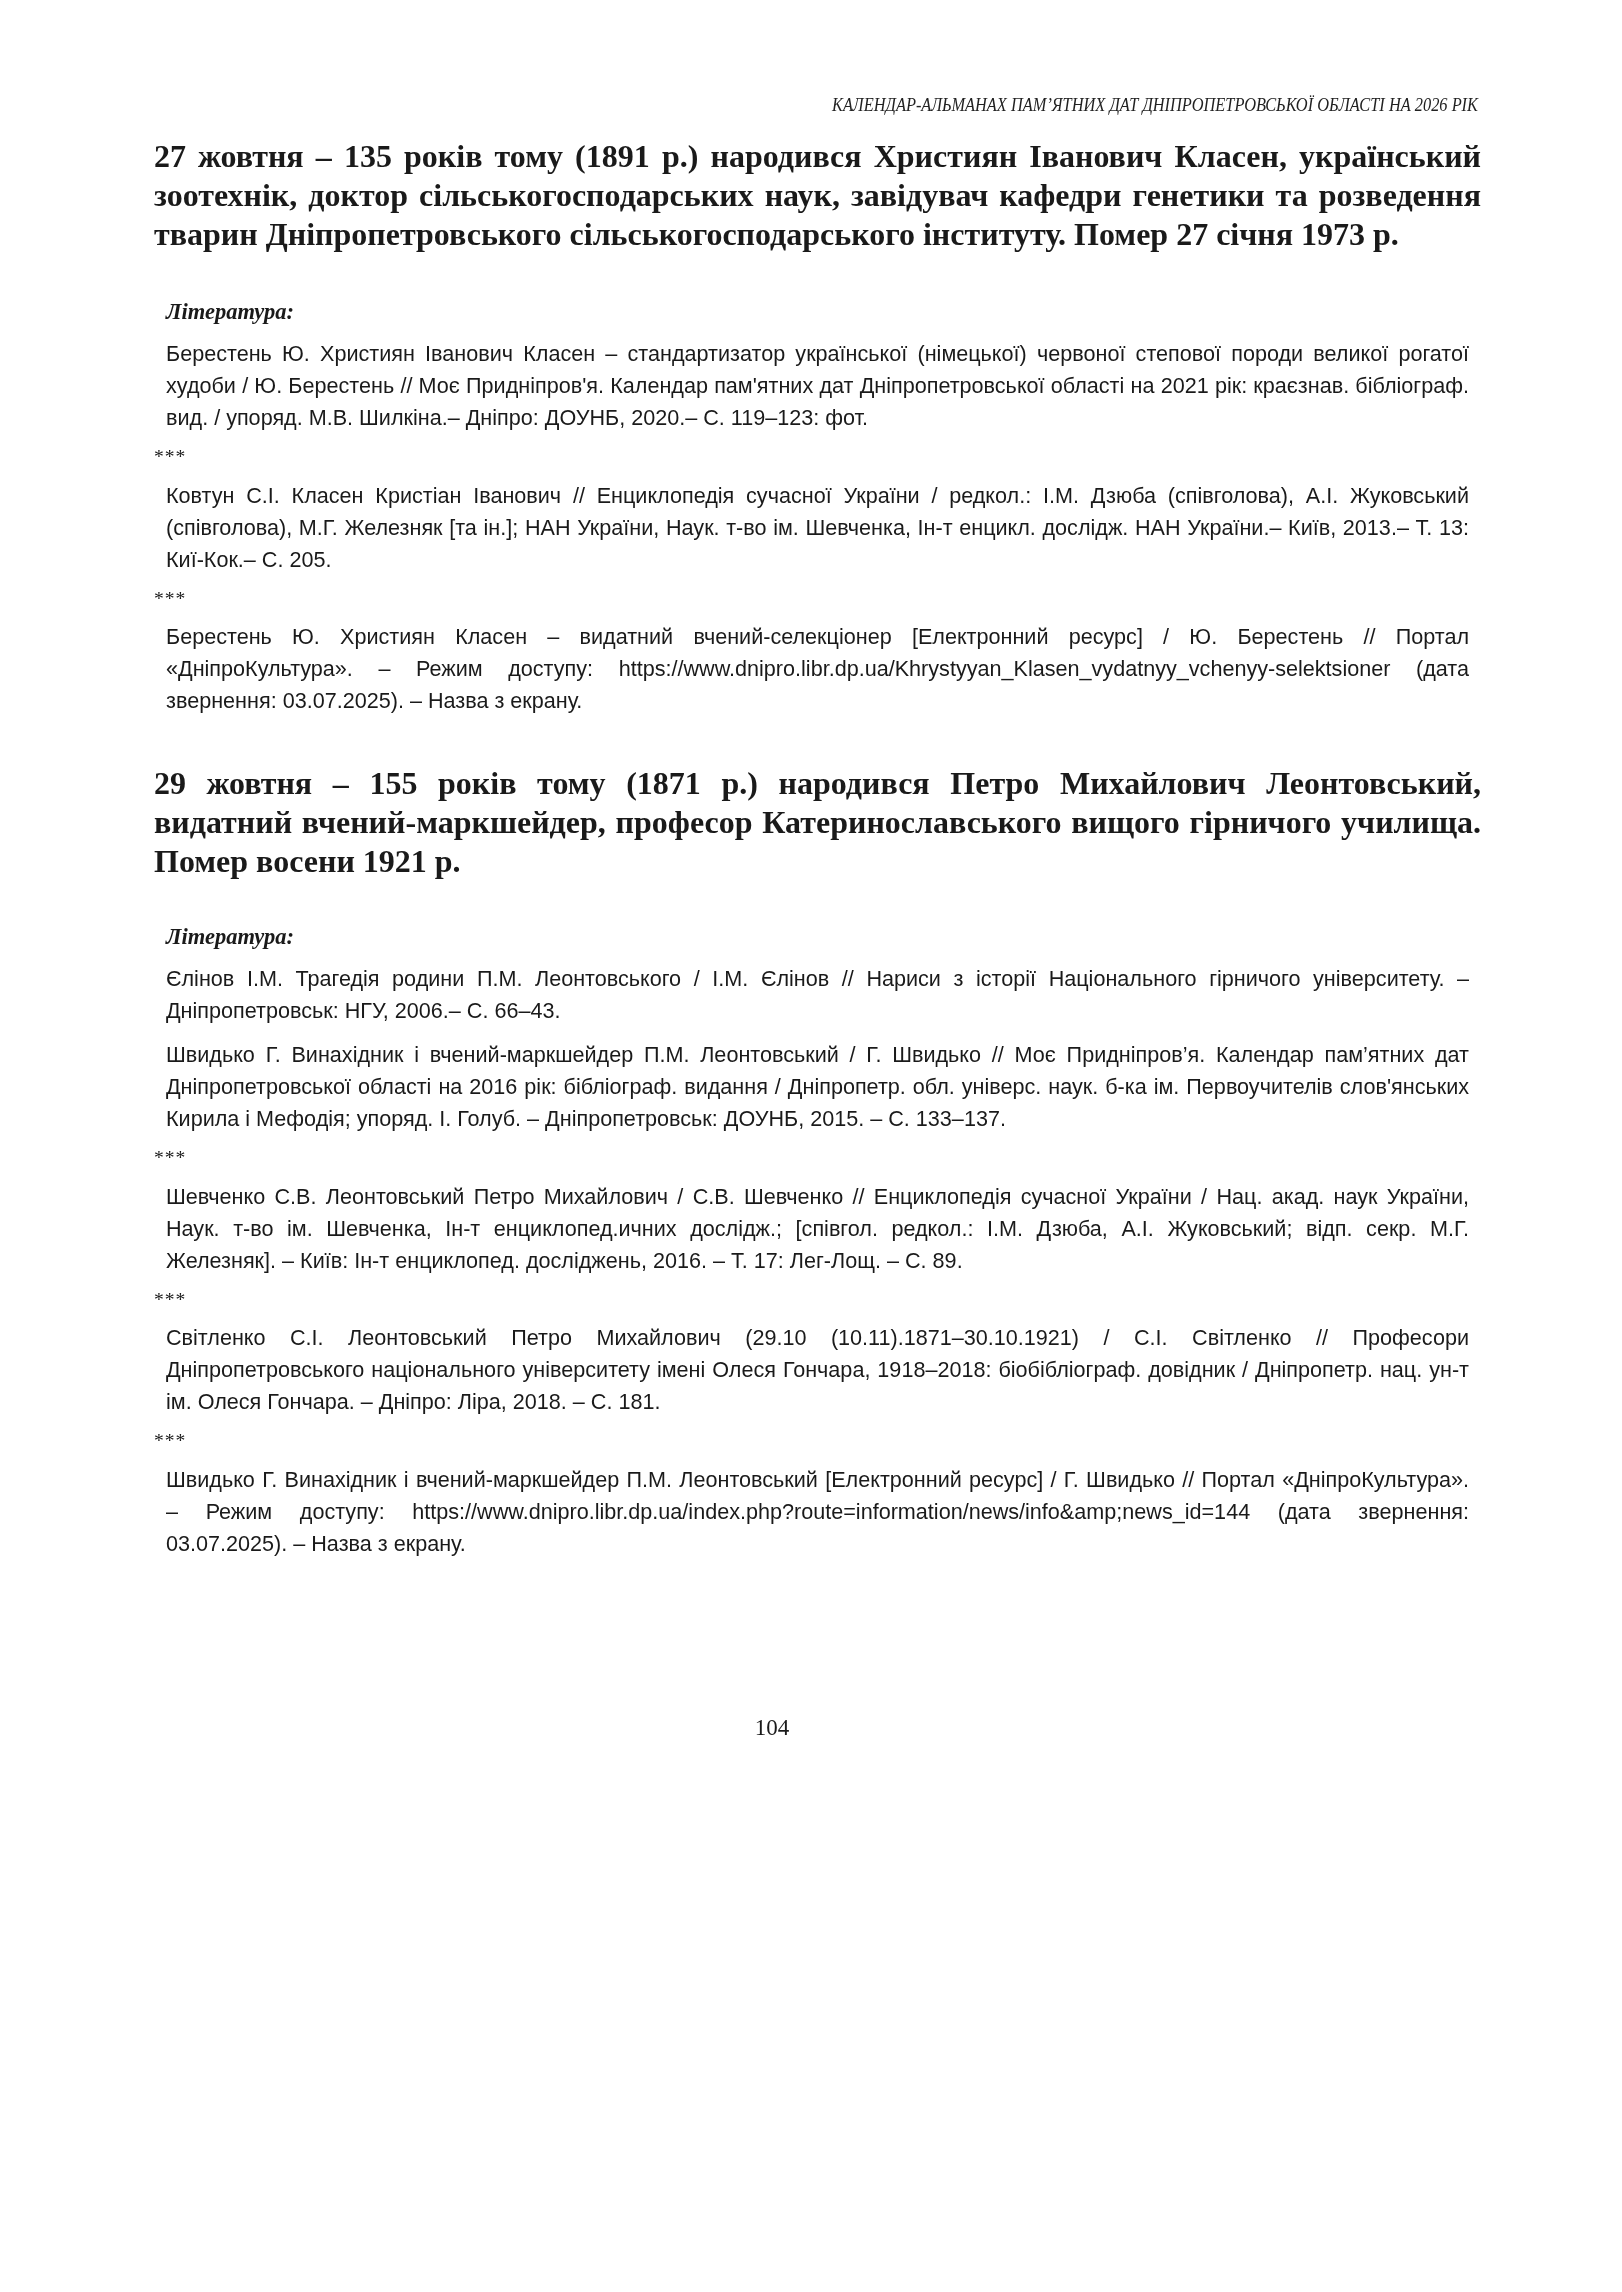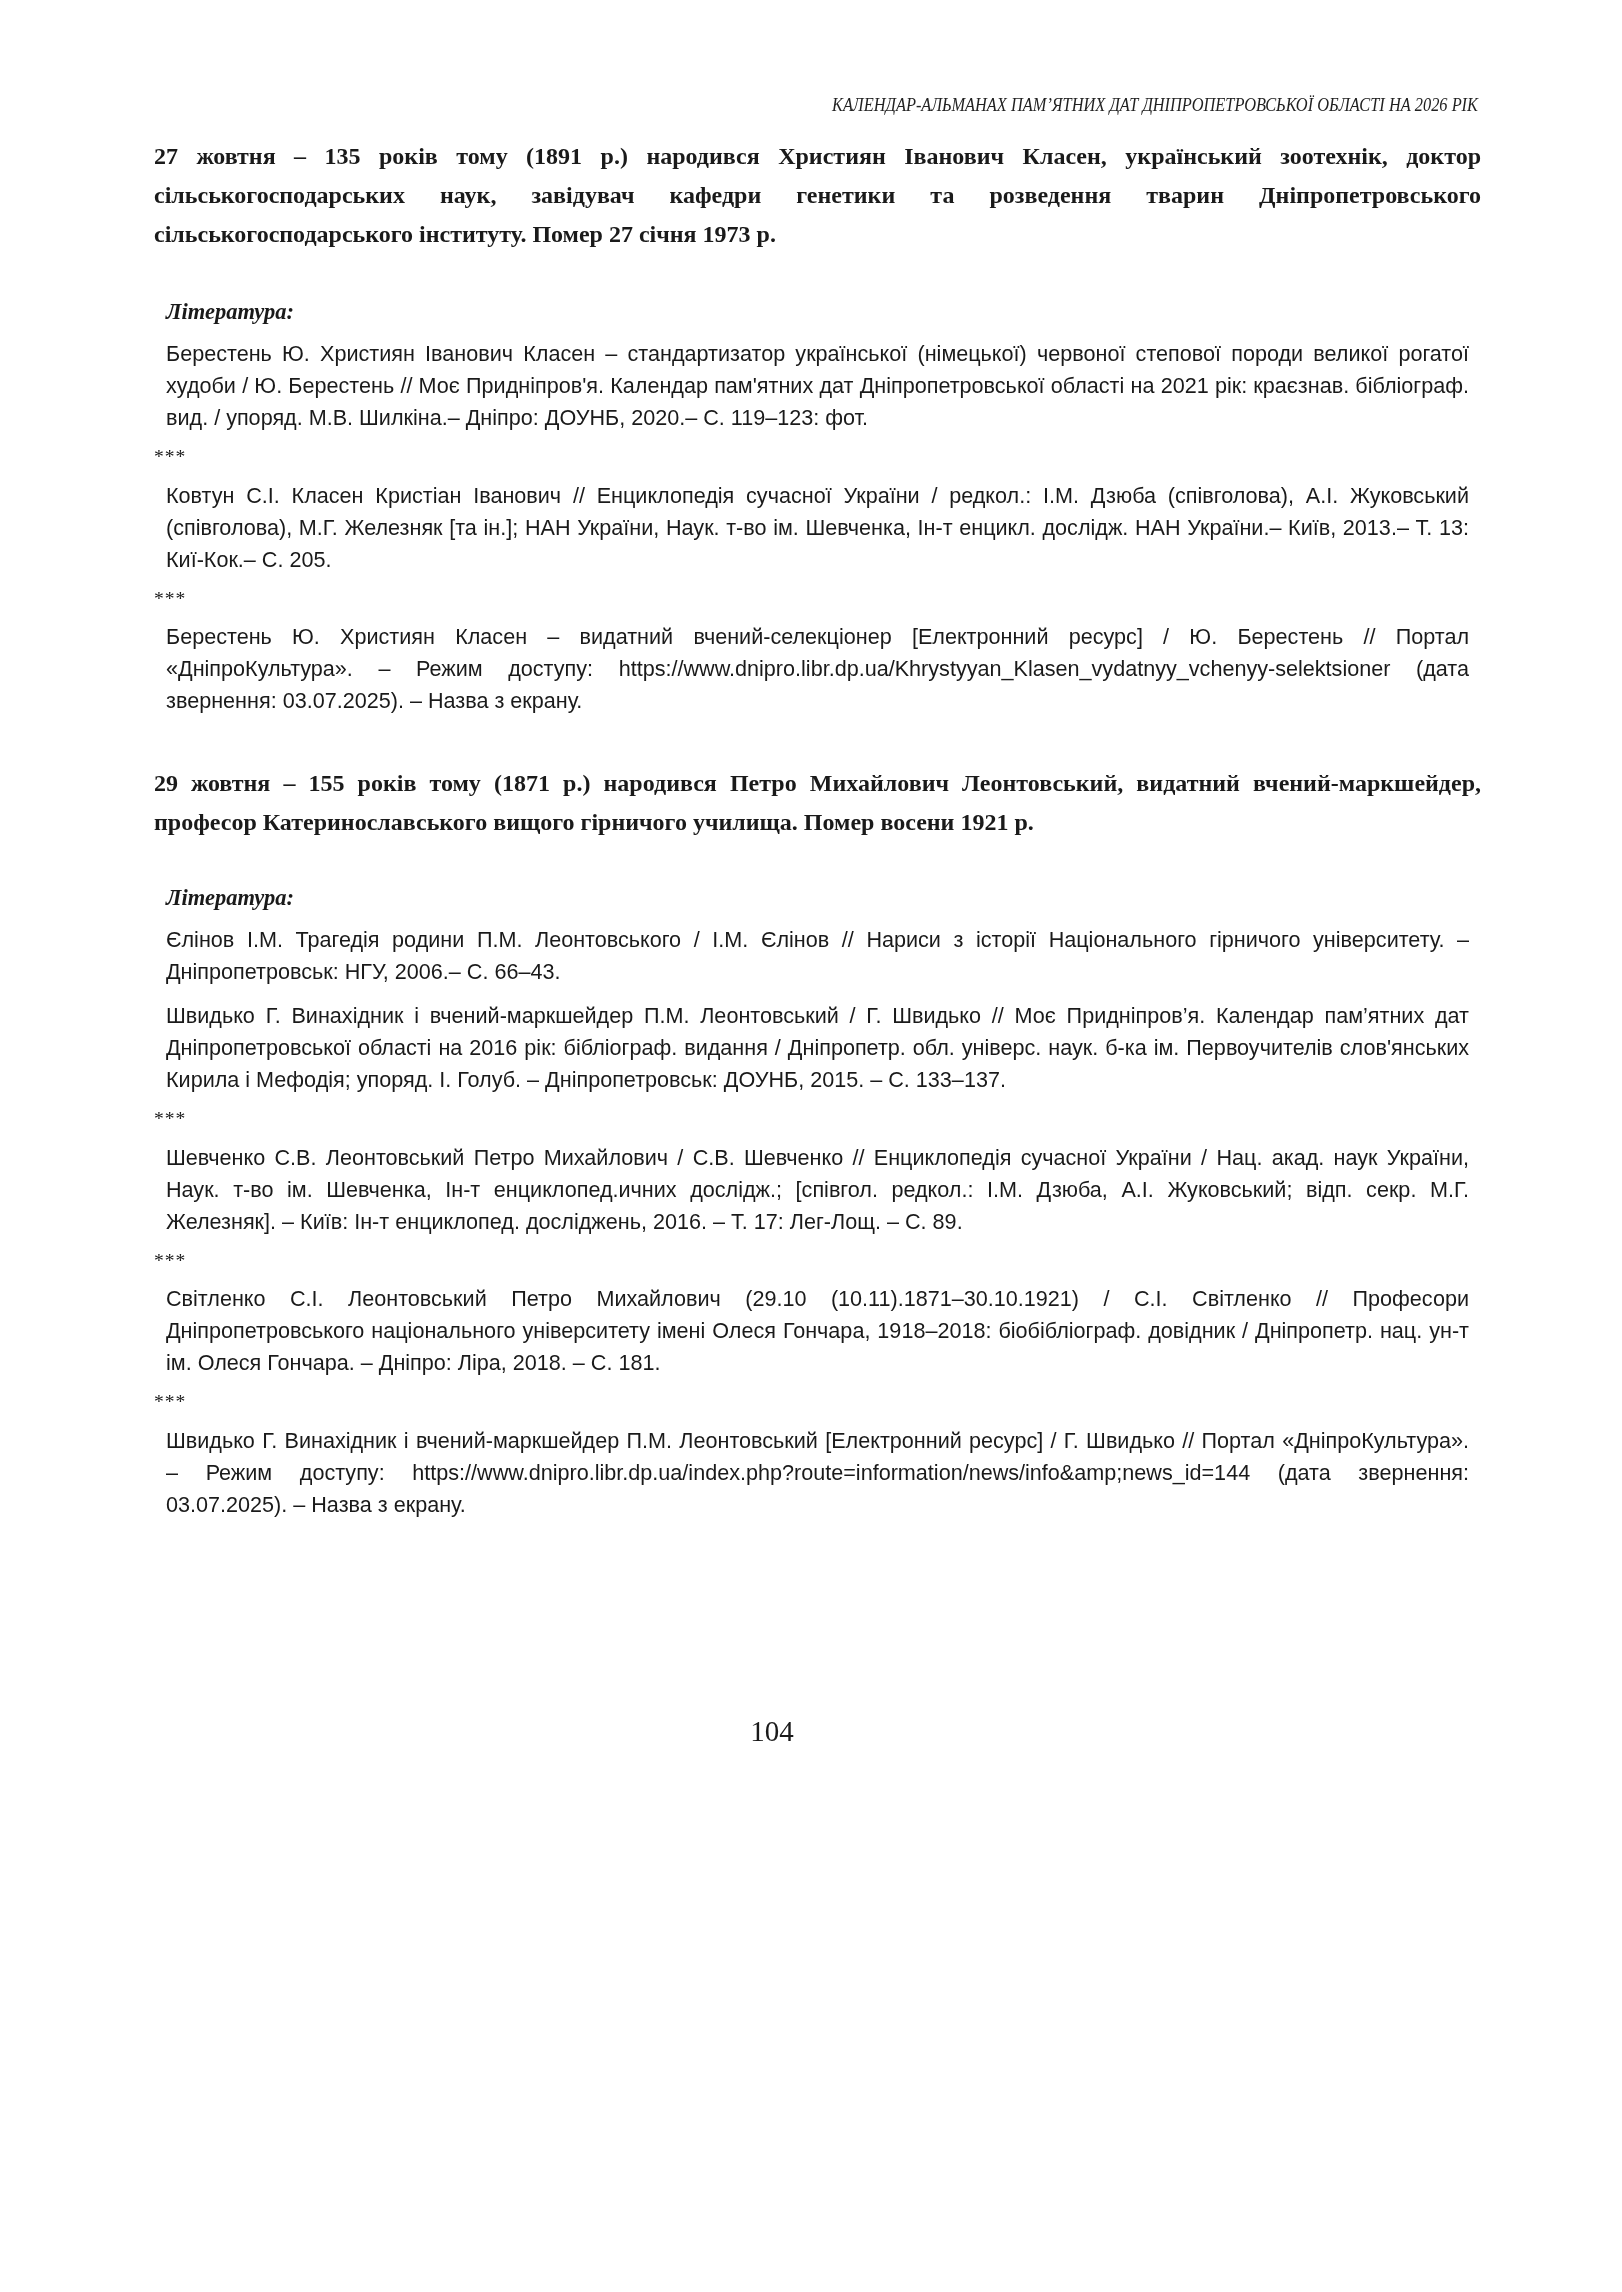--- a/index.html
+++ b/index.html
@@ -11,41 +11,41 @@
     .page-header {
       position: absolute; right: 144px; top: 94px;
       font-style: italic; font-size: 18.6px; letter-spacing: 0px;
       color: #222;
       transform: scaleX(0.88); transform-origin: right center;
     }
     .content {
       position: absolute; left: 154px; top: 137px; width: 1327px;
     }
     .event {
-      font-weight: bold; font-size: 24px; line-height: 39px;
+      font-weight: bold; font-size: 32px; line-height: 39px;
       text-align: justify; margin: 0;
     }
     .lit-label {
       font-style: italic; font-weight: bold; font-size: 22.5px;
       margin: 12px; line-height: 29px;
     }
     .entry {
       font-size: 21.6px; line-height: 32px; text-align: justify; margin: 12px;
       font-family: "Liberation Sans Narrow", "Liberation Sans", sans-serif;
       transform-origin: left top;
     }
     .sep { font-size: 19.6px; line-height: 21.6px; margin: 0 0 7.8px 0; letter-spacing: 1px; }
     .section { margin-bottom: 0; }
     #sec1 .event { margin-bottom: 43px; }
     #sec1 .lit-label { margin-bottom: 0; }
     #sec2 { margin-top: 47px; }
     #sec2 .event { margin-bottom: 41px; }
     .page-number {
       position: absolute; left: 0; width: 1544px; top: 1715px;
-      text-align: center; font-size: 29px;
+      text-align: center; font-size: 23px;
     }
   </style>
 </head>
 <body>
 
 <div class="page-header">КАЛЕНДАР-АЛЬМАНАХ ПАМ’ЯТНИХ ДАТ ДНІПРОПЕТРОВСЬКОЇ ОБЛАСТІ НА 2026 РІК</div>
 
 <div class="content">
 
   <div class="section" id="sec1">

